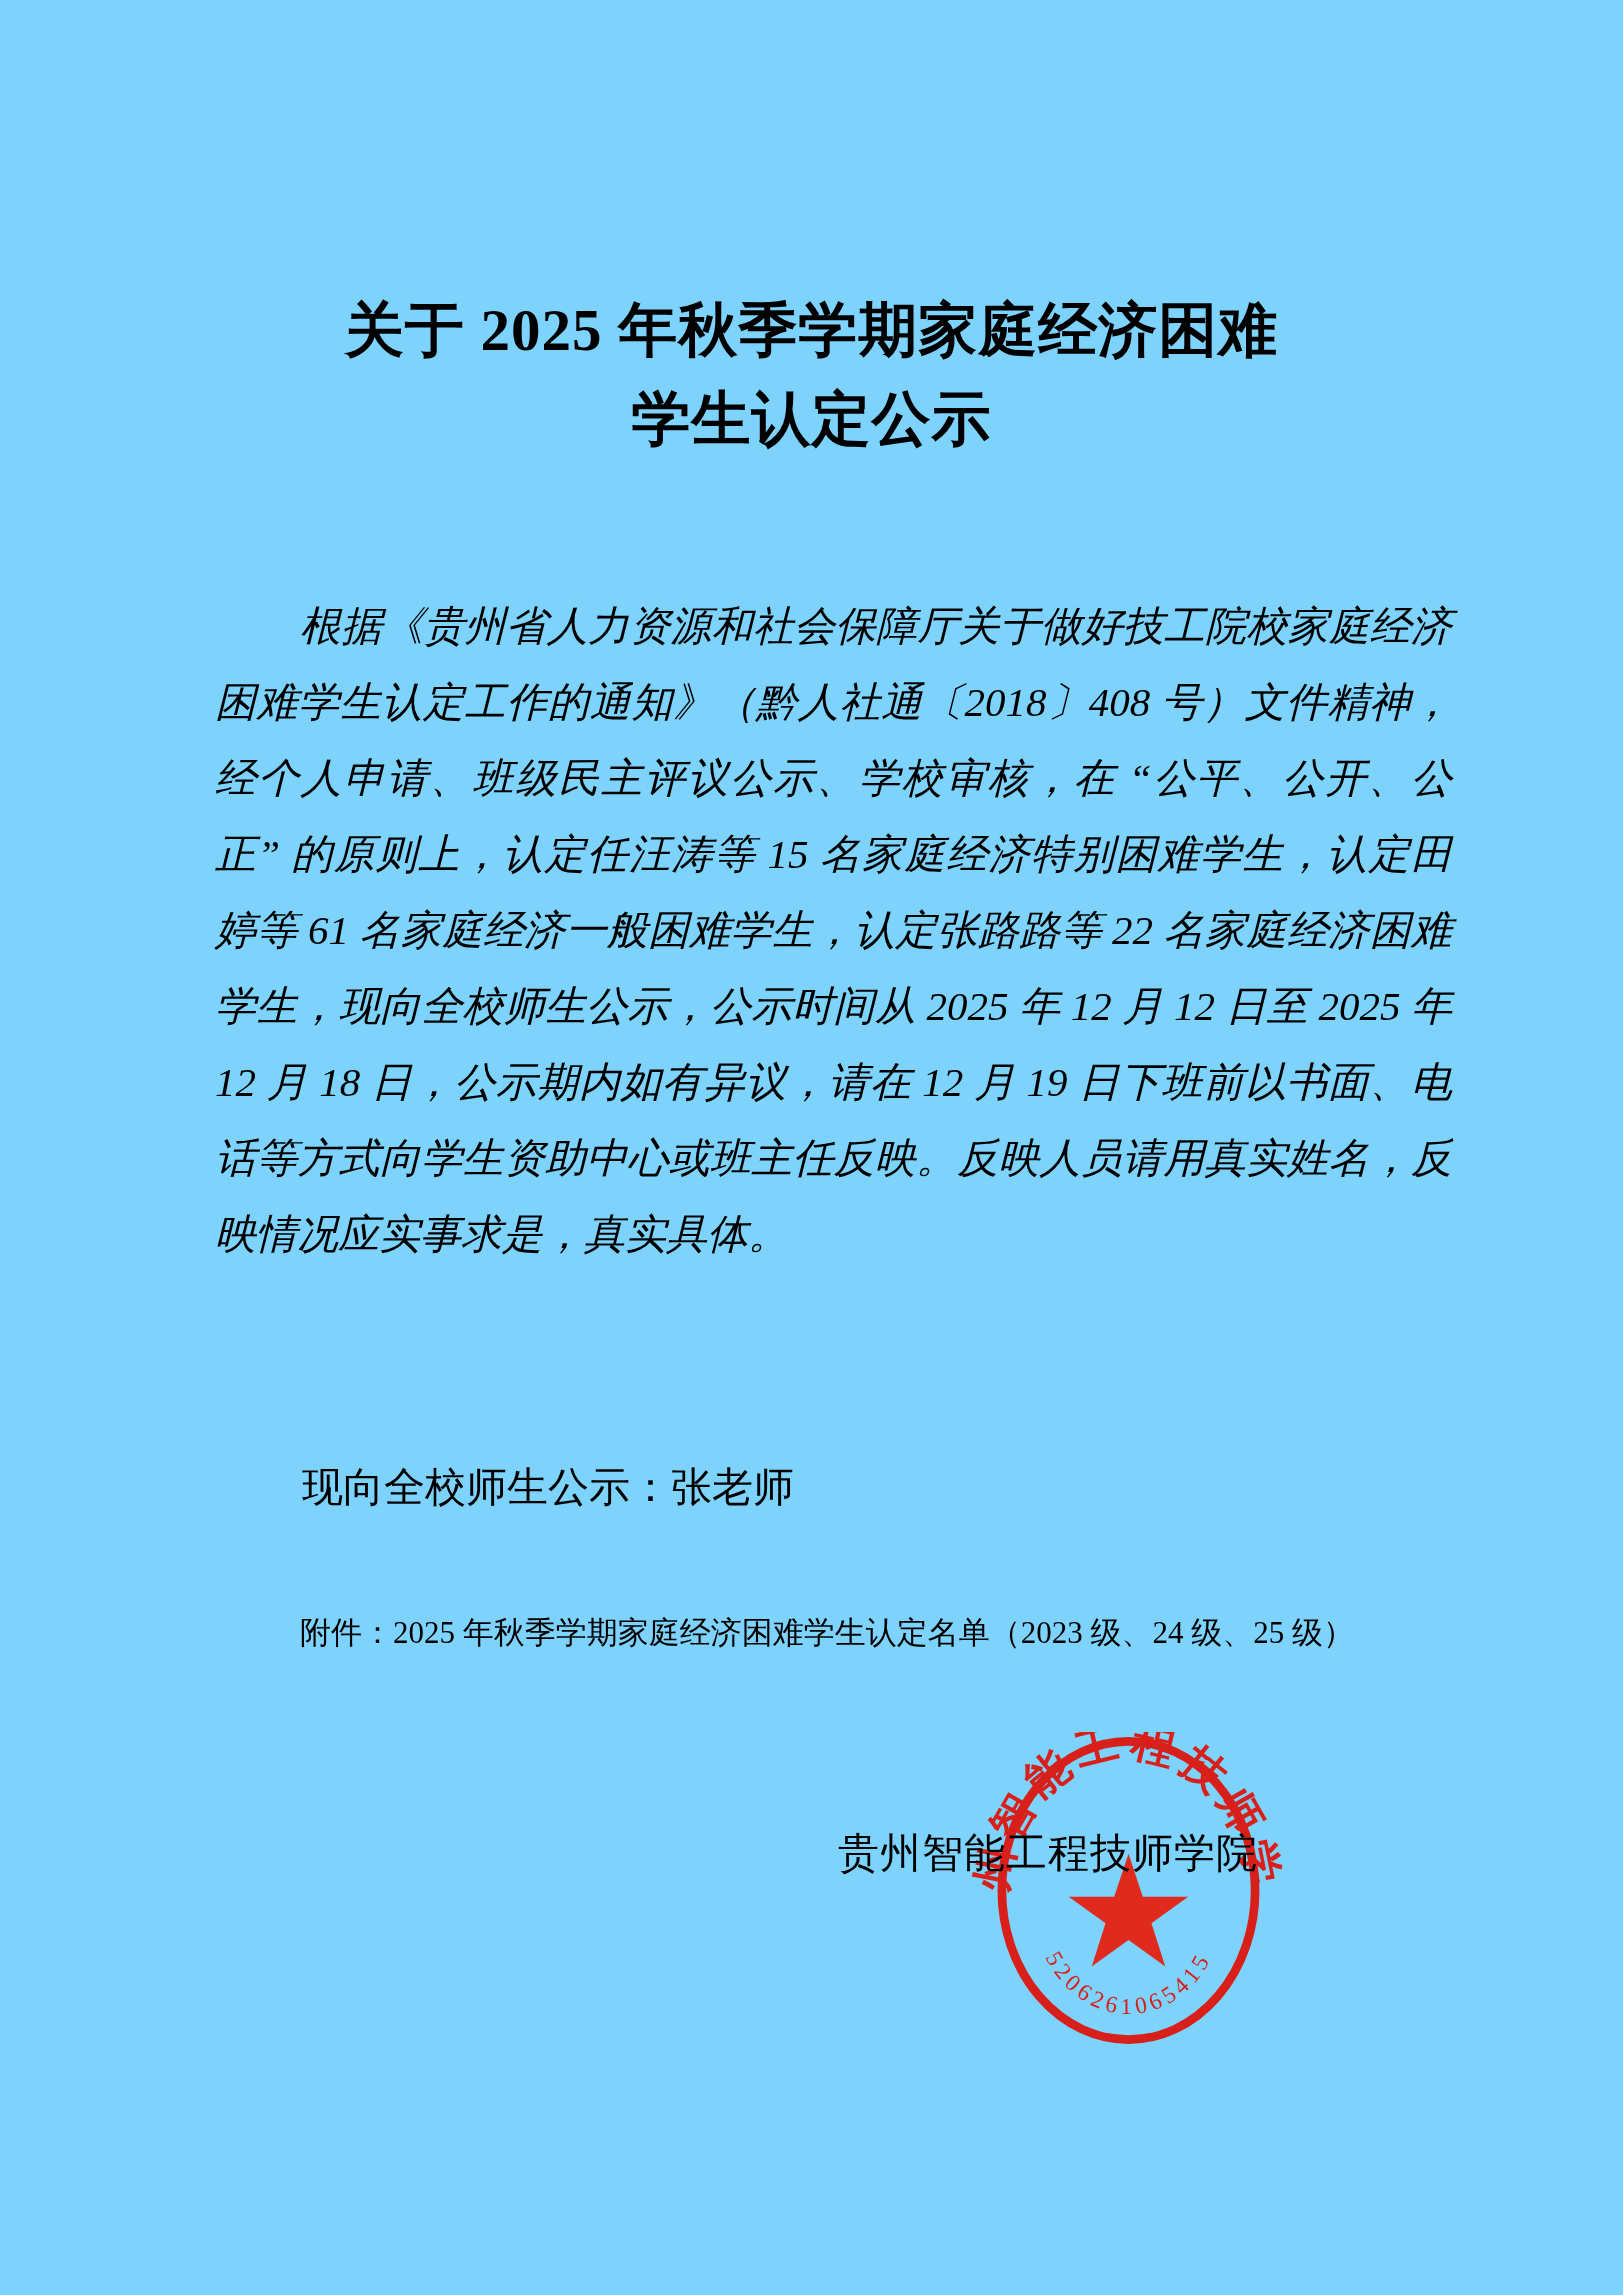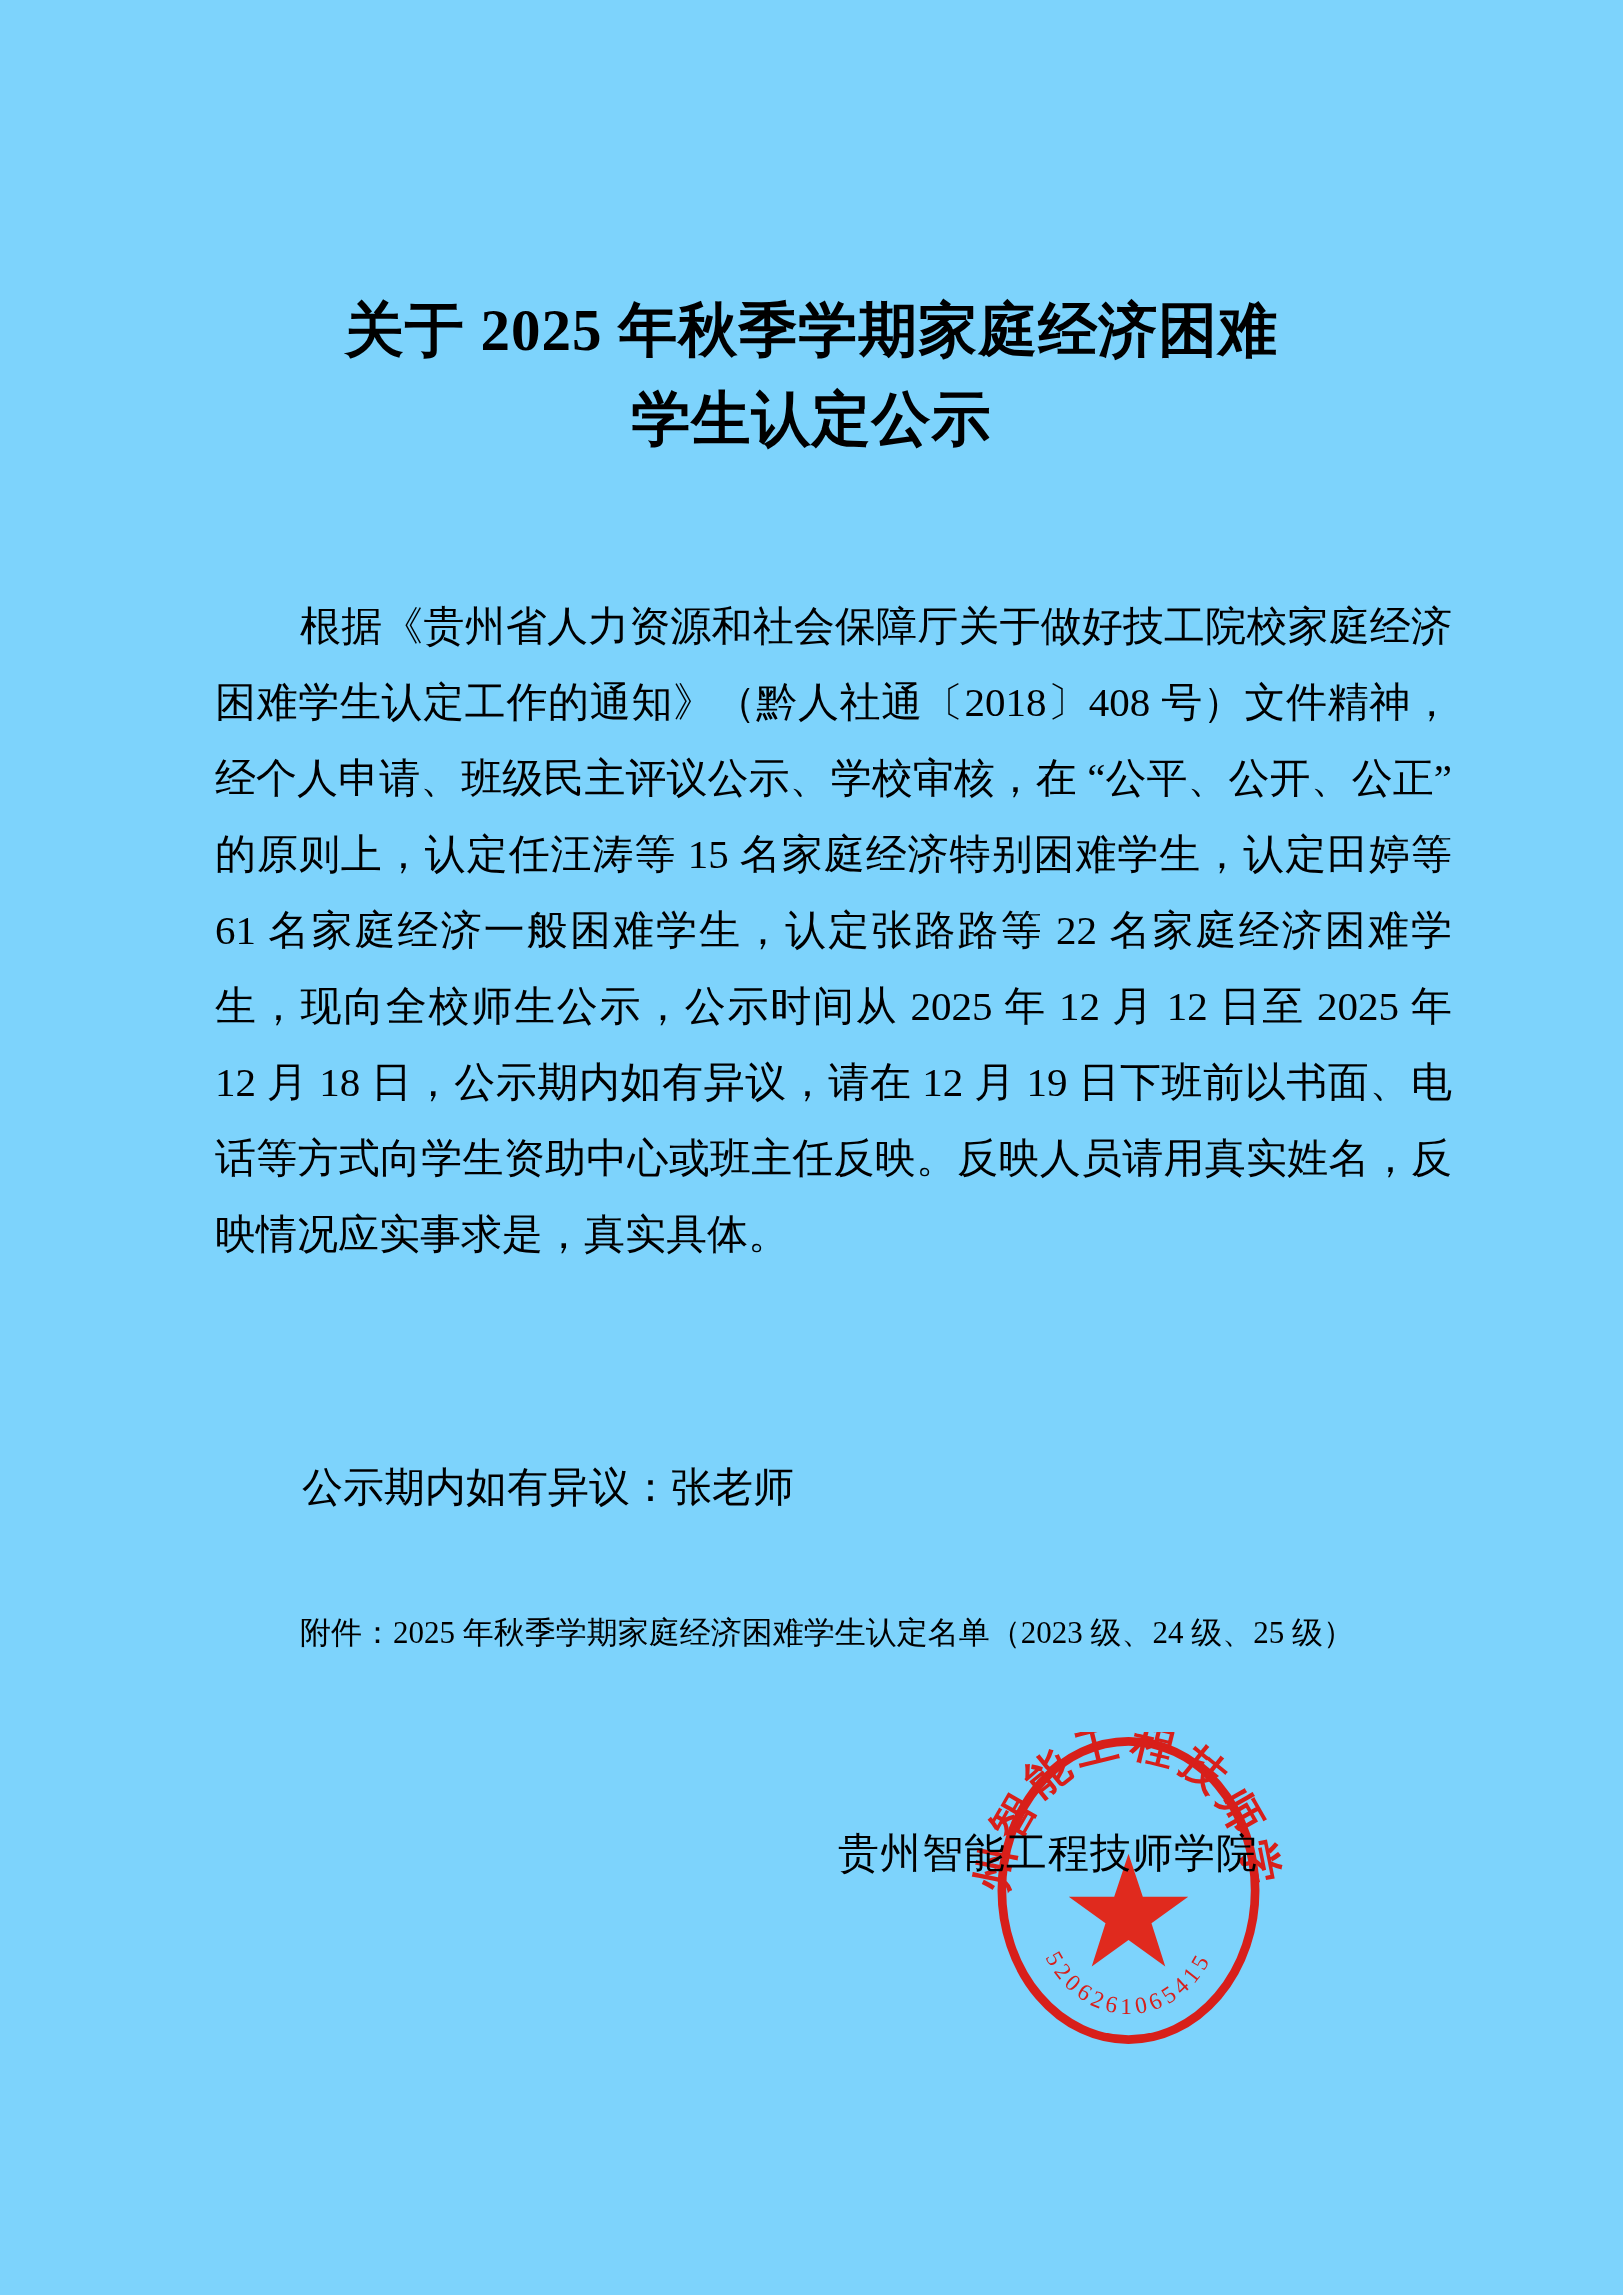--- a/index.html
+++ b/index.html
@@ -49,20 +49,21 @@
     margin-bottom: 14.3px;
   }
   .para {
     font-size: 41px;
     line-height: 76px;
     text-align: justify;
     text-justify: inter-character;
     text-align-last: left;
     letter-spacing: 0px;
     text-indent: 85px;
+    font-style: italic;
   }
 
   
   .contact-block {
     position: absolute;
     left: 302px;
     top: 1452px;
     width: 1150px;
   }
   .contact-line {
@@ -127,21 +128,21 @@
   <div class="title-block">
     <div class="title-line">关于 2025 年秋季学期家庭经济困难</div>
     <div class="title-line">学生认定公示</div>
   </div>
 
   <div class="body-area">
     <div class="para">根据《贵州省人力资源和社会保障厅关于做好技工院校家庭经济困难学生认定工作的通知》（黔人社通〔2018〕408 号）文件精神，经个人申请、班级民主评议公示、学校审核，在 “公平、公开、公正” 的原则上，认定任汪涛等 15 名家庭经济特别困难学生，认定田婷等 61 名家庭经济一般困难学生，认定张路路等 22 名家庭经济困难学生，现向全校师生公示，公示时间从 2025 年 12 月 12 日至 2025 年 12 月 18 日，公示期内如有异议，请在 12 月 19 日下班前以书面、电话等方式向学生资助中心或班主任反映。反映人员请用真实姓名，反映情况应实事求是，真实具体。</div>
   </div>
 
   <div class="contact-block">
-    <div class="contact-line">公示期内如有异议：张老师</div>
+    <div class="contact-line">现向全校师生公示：张老师</div>
   </div>
 
   <div class="attach-block">
     <div class="attach-para">附件：2025 年秋季学期家庭经济困难学生认定名单（2023 级、24 级、25 级）</div>
   </div>
 
   <div class="sign-block">
     <div class="sign-line">贵州智能工程技师学院</div>
   </div>
 

